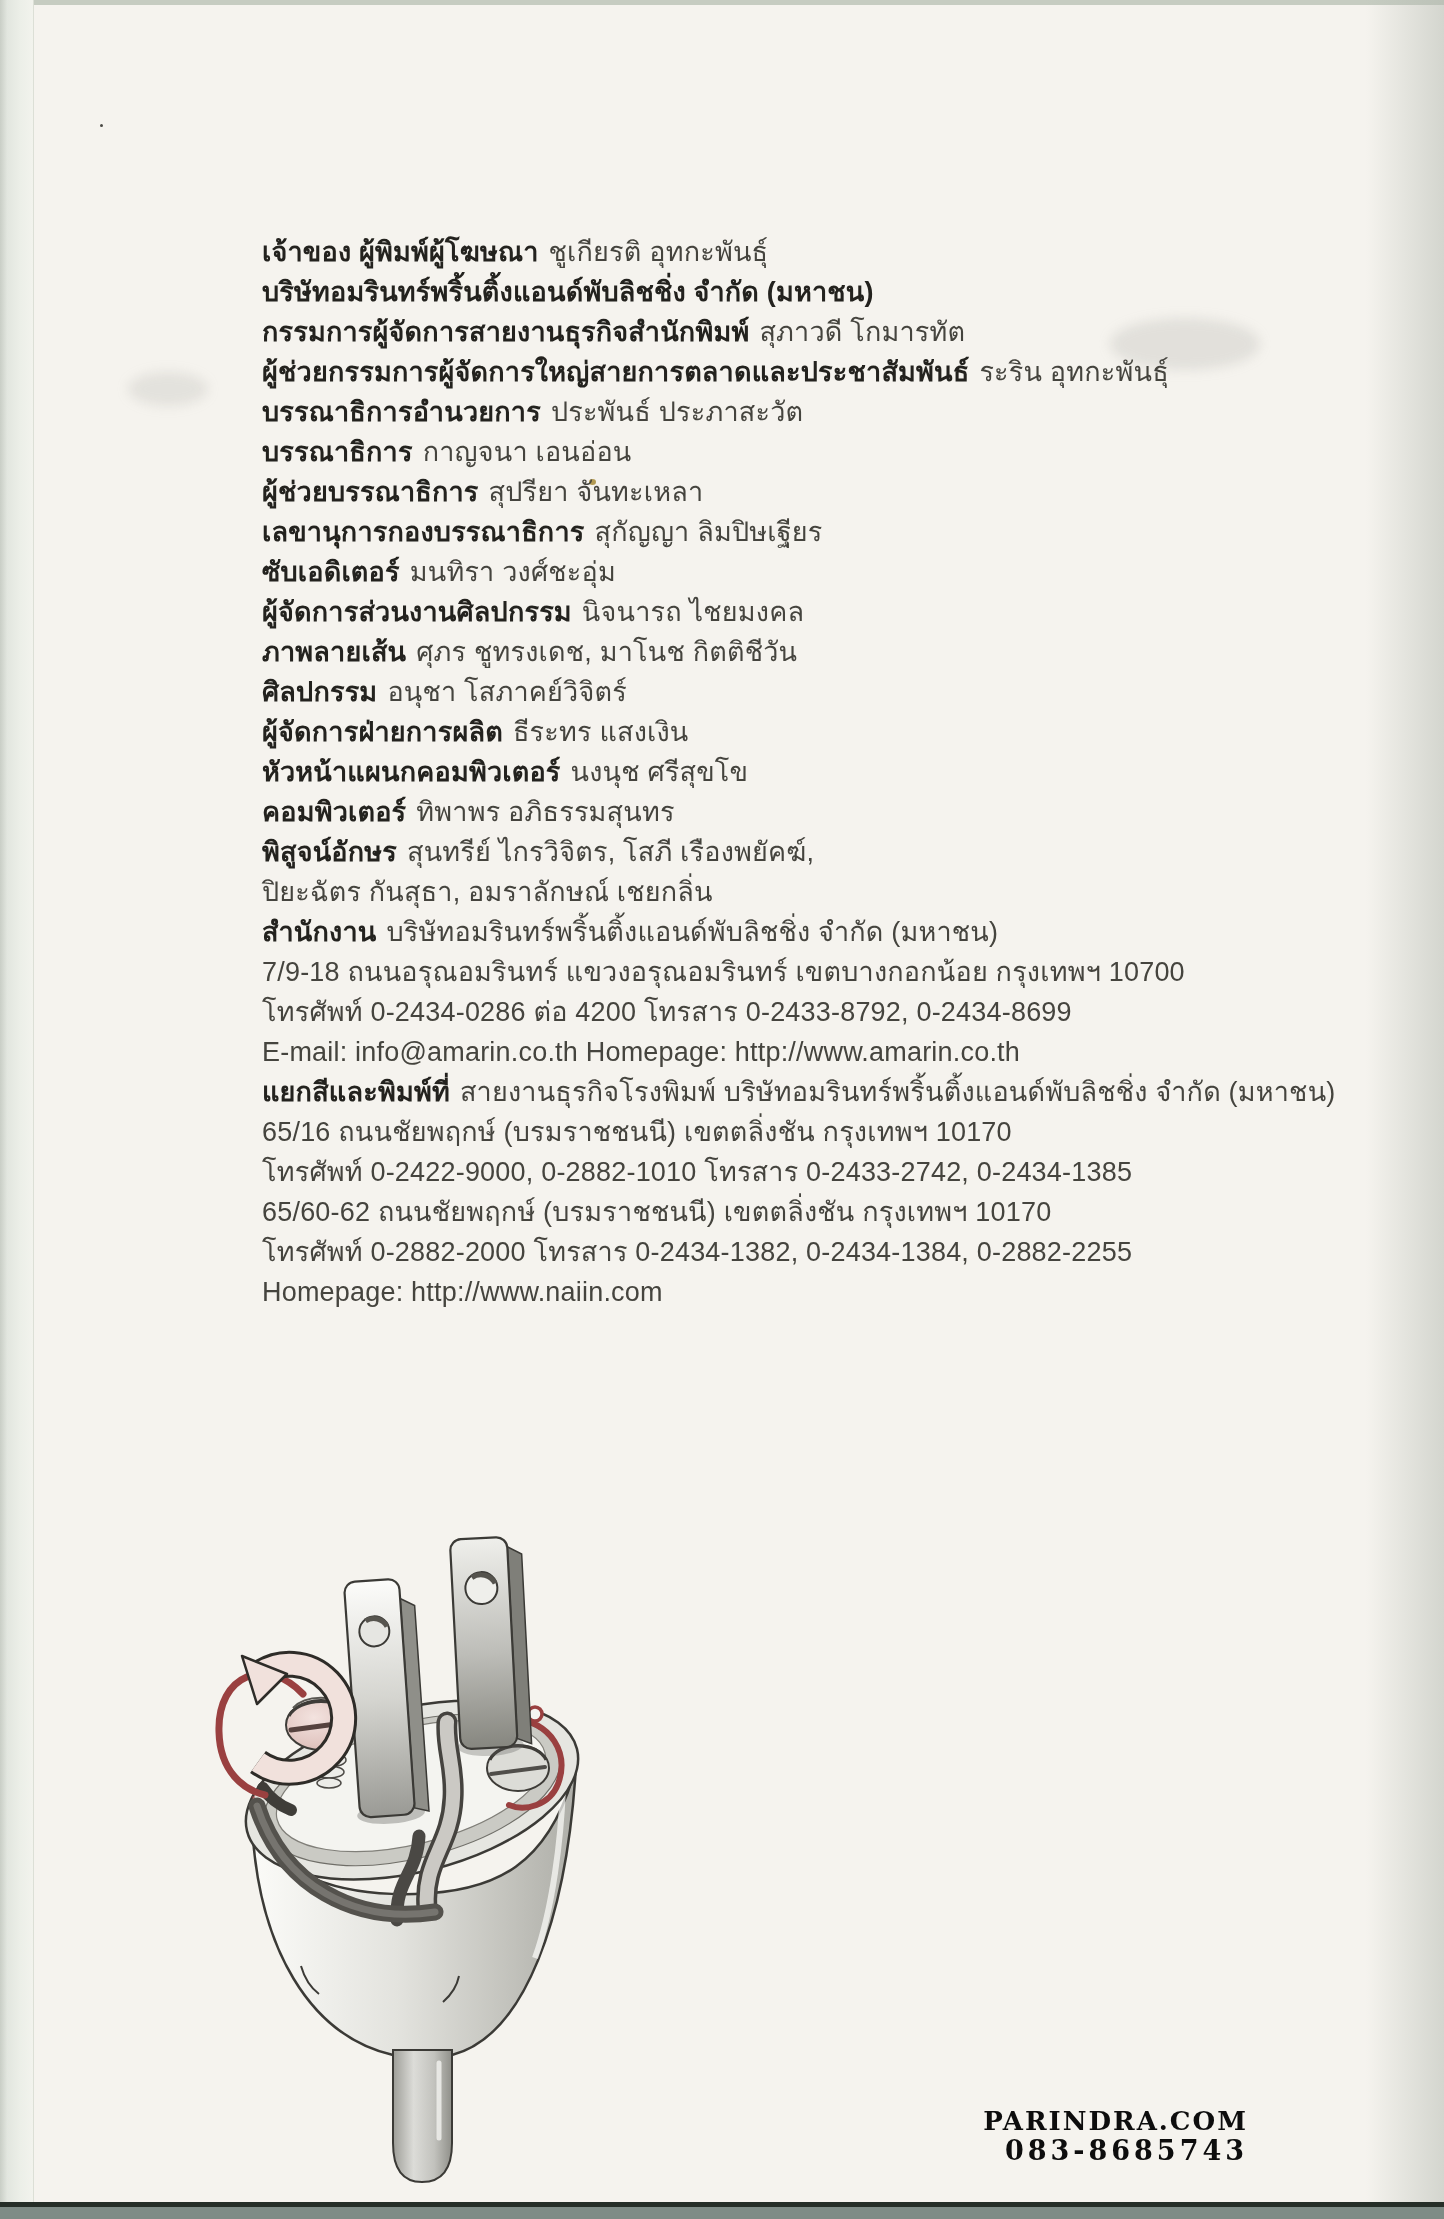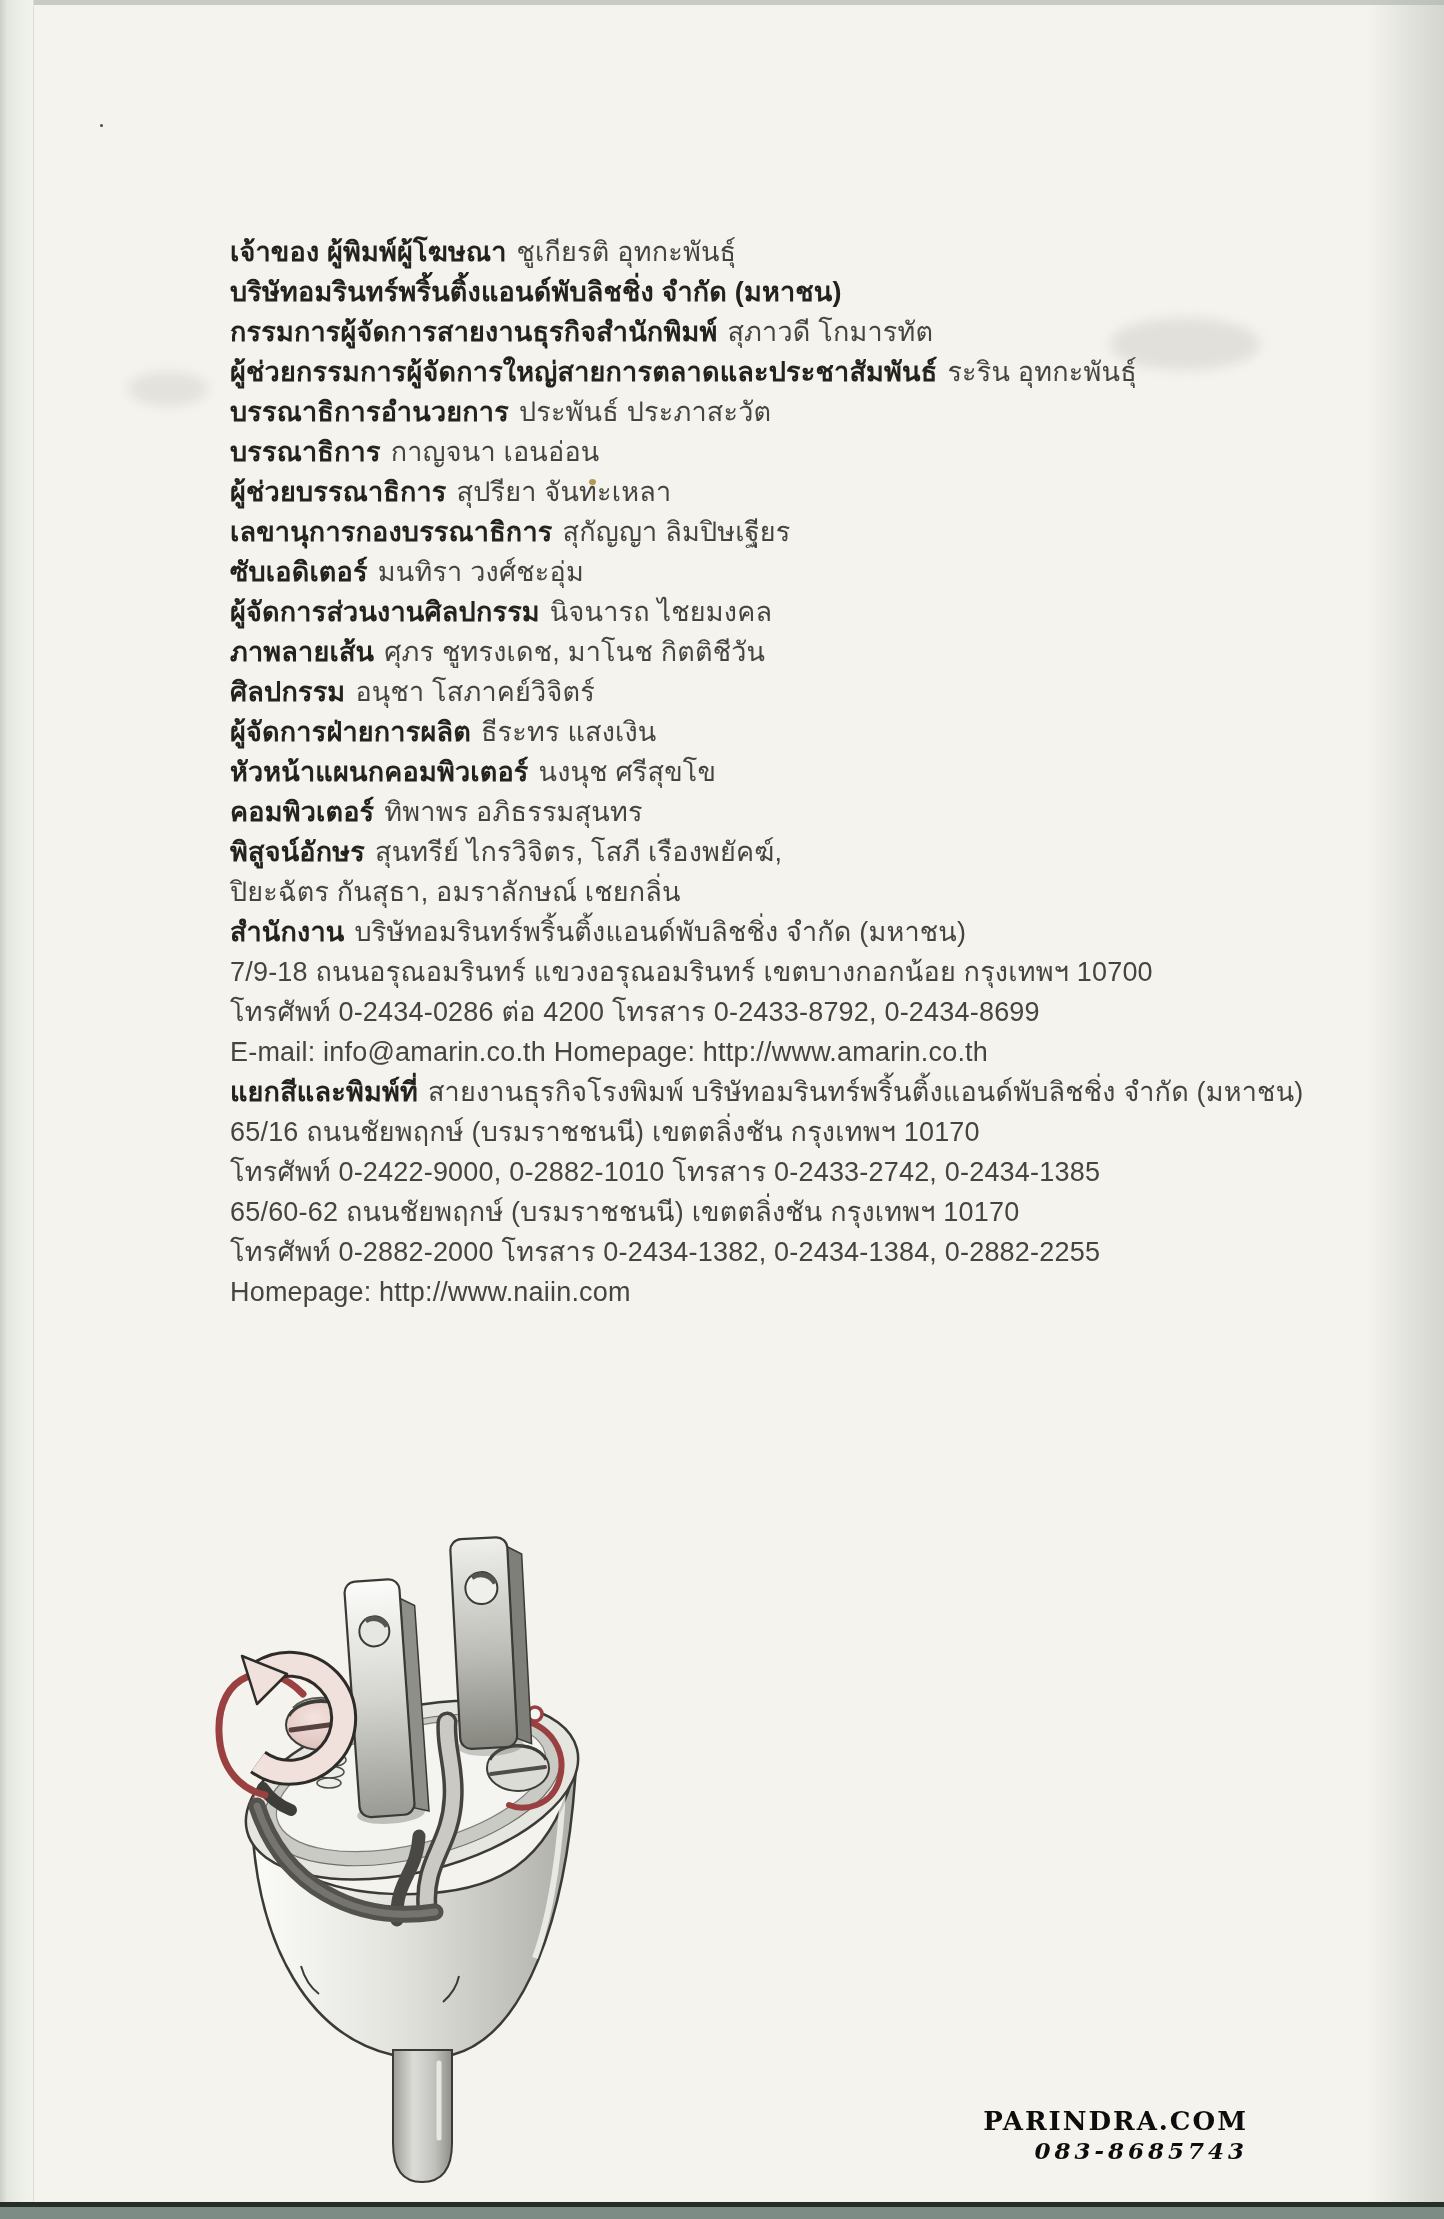--- a/index.html
+++ b/index.html
@@ -24,32 +24,32 @@
   .speck{position:absolute;border-radius:50%;}
   .s1{left:100px;top:124px;width:3px;height:3px;background:#4a4a45;}
   .s2{left:589px;top:479px;width:7px;height:6px;background:#b39a52;}
   .s3{left:514px;top:528px;width:3px;height:3px;background:#5a5a54;}
   
   .colophon{
     position:absolute;left:230px;top:232px;width:990px;
     font-size:27px;line-height:40px;color:#45443e;
     letter-spacing:.2px;white-space:nowrap;
   }
-  .line{height:40px;}
+  .line{height:40px;margin-left:32px;}
   .lbl{font-weight:700;color:#23221e;}
   .lbl:not(:empty){margin-right:10px;}
   .txt{font-weight:400;}
   
   .watermark{
     position:absolute;right:196px;top:2058px;text-align:right;
     font-family:"DejaVu Serif","Liberation Serif",serif;font-weight:800;
     color:#0d0d0d;line-height:30px;margin-top:48px;
   }
   .wm1{font-size:26px;letter-spacing:2px;}
-  .wm2{font-size:23px;letter-spacing:4px;font-style:italic;}
+  .wm2{font-size:27px;letter-spacing:4px;}
   
   .plug{position:absolute;left:105px;top:1488px;width:490px;height:715px;}
 </style>
 </head>
 <body>
 
 <div class="screen">
 
   <div class="blotch b1"></div>
   <div class="blotch b2"></div>

